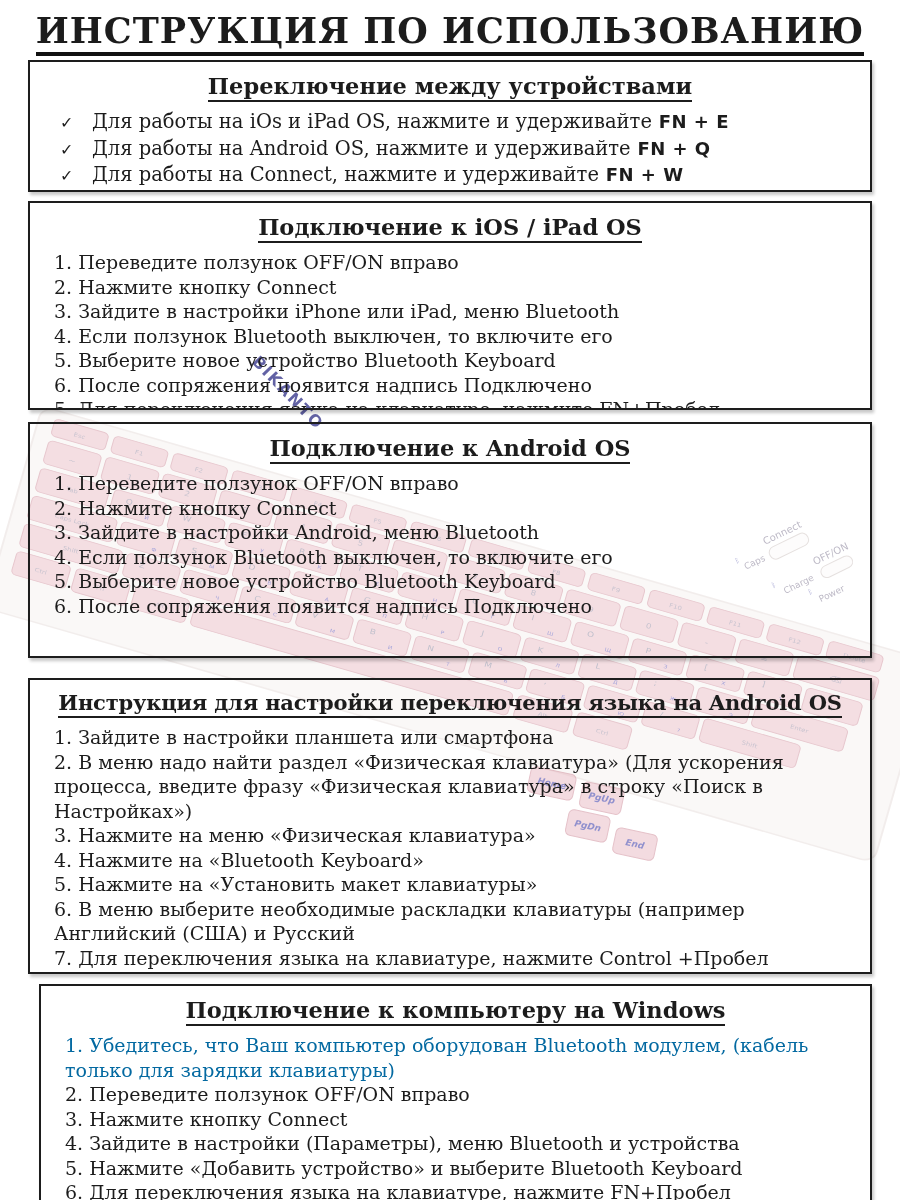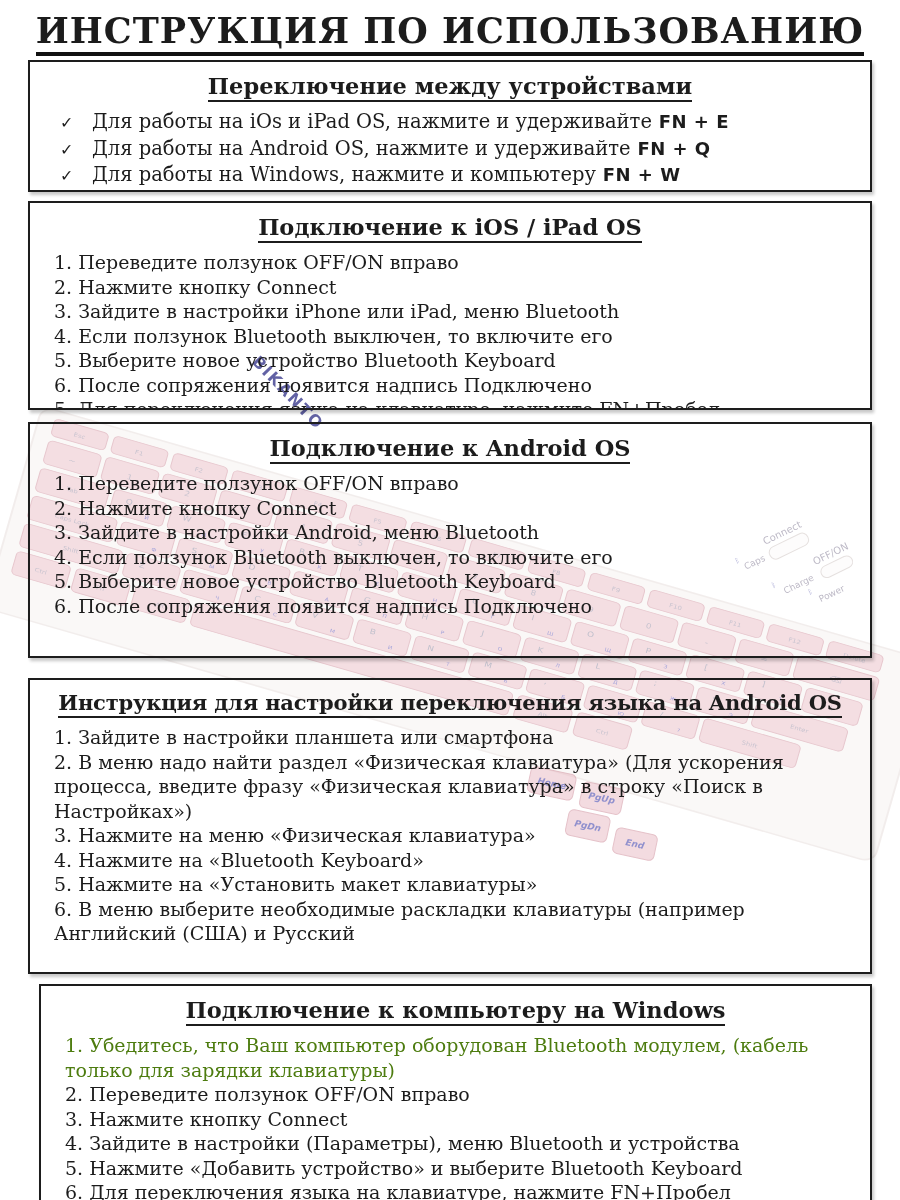--- a/index.html
+++ b/index.html
@@ -54,21 +54,21 @@
     text-align: center;
     font-size: 22.5px; font-weight: bold;
     line-height: 1.25;
   }
   .box h2 span { border-bottom: 2.5px solid #1c1c1c; padding-bottom: 1px; }
   #box4 h2 { font-size: 21px; white-space: nowrap; letter-spacing: -0.2px; }
 
   .items { font-size: 19px; line-height: 24.5px; }
   #box1 .items { font-size: 19.5px; line-height: 25.5px; margin-top: 6px; }
   .line { white-space: normal; }
-  .line.warning { color: #4d7c0f; }
+  .line.warning { color: #0369a1; }
   .line b { font-family: "DejaVu Sans", sans-serif; font-size: 18px; letter-spacing: 0.5px; }
   .check { display: inline-block; width: 38px; padding-left: 6px; font-size: 16px; }
 
   
   .kb-small { font-family: "DejaVu Sans", sans-serif; }
 </style>
 </head>
 <body>
 
 <div class="watermark-layer">
@@ -287,21 +287,21 @@
 
 <div class="content">
 
   <h1 class="title"><span>ИНСТРУКЦИЯ ПО ИСПОЛЬЗОВАНИЮ</span></h1>
 
   <div class="box" id="box1">
     <h2><span>Переключение между устройствами</span></h2>
     <div class="items">
         <div class="line"><span class="check">✓</span><span>Для работы на iOs и iPad OS, нажмите и удерживайте</span><b> FN + E</b></div>
         <div class="line"><span class="check">✓</span><span>Для работы на Android OS, нажмите и удерживайте</span><b> FN + Q</b></div>
-        <div class="line"><span class="check">✓</span><span>Для работы на Windows, нажмите и компьютеру</span><b> FN + W</b></div>
+        <div class="line"><span class="check">✓</span><span>Для работы на Connect, нажмите и удерживайте</span><b> FN + W</b></div>
       </div>
   </div>
 
   <div class="box" id="box2">
     <h2><span>Подключение к iOS / iPad OS</span></h2>
     <div class="items">
         <div class="line">1. Переведите ползунок OFF/ON вправо</div>
         <div class="line">2. Нажмите кнопку Connect</div>
         <div class="line">3. Зайдите в настройки iPhone или iPad, меню Bluetooth</div>
         <div class="line">4. Если ползунок Bluetooth выключен, то включите его</div>
@@ -325,20 +325,21 @@
 
   <div class="box" id="box4">
     <h2><span>Инструкция для настройки переключения языка на Android OS</span></h2>
     <div class="items">
         <div class="line">1. Зайдите в настройки планшета или смартфона</div>
         <div class="line">2. В меню надо найти раздел «Физическая клавиатура» (Для ускорения процесса, введите фразу «Физическая клавиатура» в строку «Поиск в Настройках»)</div>
         <div class="line">3. Нажмите на меню «Физическая клавиатура»</div>
         <div class="line">4. Нажмите на «Bluetooth Keyboard»</div>
         <div class="line">5. Нажмите на «Установить макет клавиатуры»</div>
         <div class="line">6. В меню выберите необходимые раскладки клавиатуры (например Английский (США) и Русский</div>
+        <div class="line">7. Для переключения языка на клавиатуре, нажмите Control +Пробел</div>
       </div>
   </div>
 
   <div class="box" id="box5">
     <h2><span>Подключение к компьютеру на Windows</span></h2>
     <div class="items">
         <div class="line warning"><span>1. Убедитесь, что Ваш компьютер оборудован Bluetooth модулем, (кабель только для зарядки клавиатуры)</span></div>
         <div class="line">2. Переведите ползунок OFF/ON вправо</div>
         <div class="line">3. Нажмите кнопку Connect</div>
         <div class="line">4. Зайдите в настройки (Параметры), меню Bluetooth и устройства</div>

